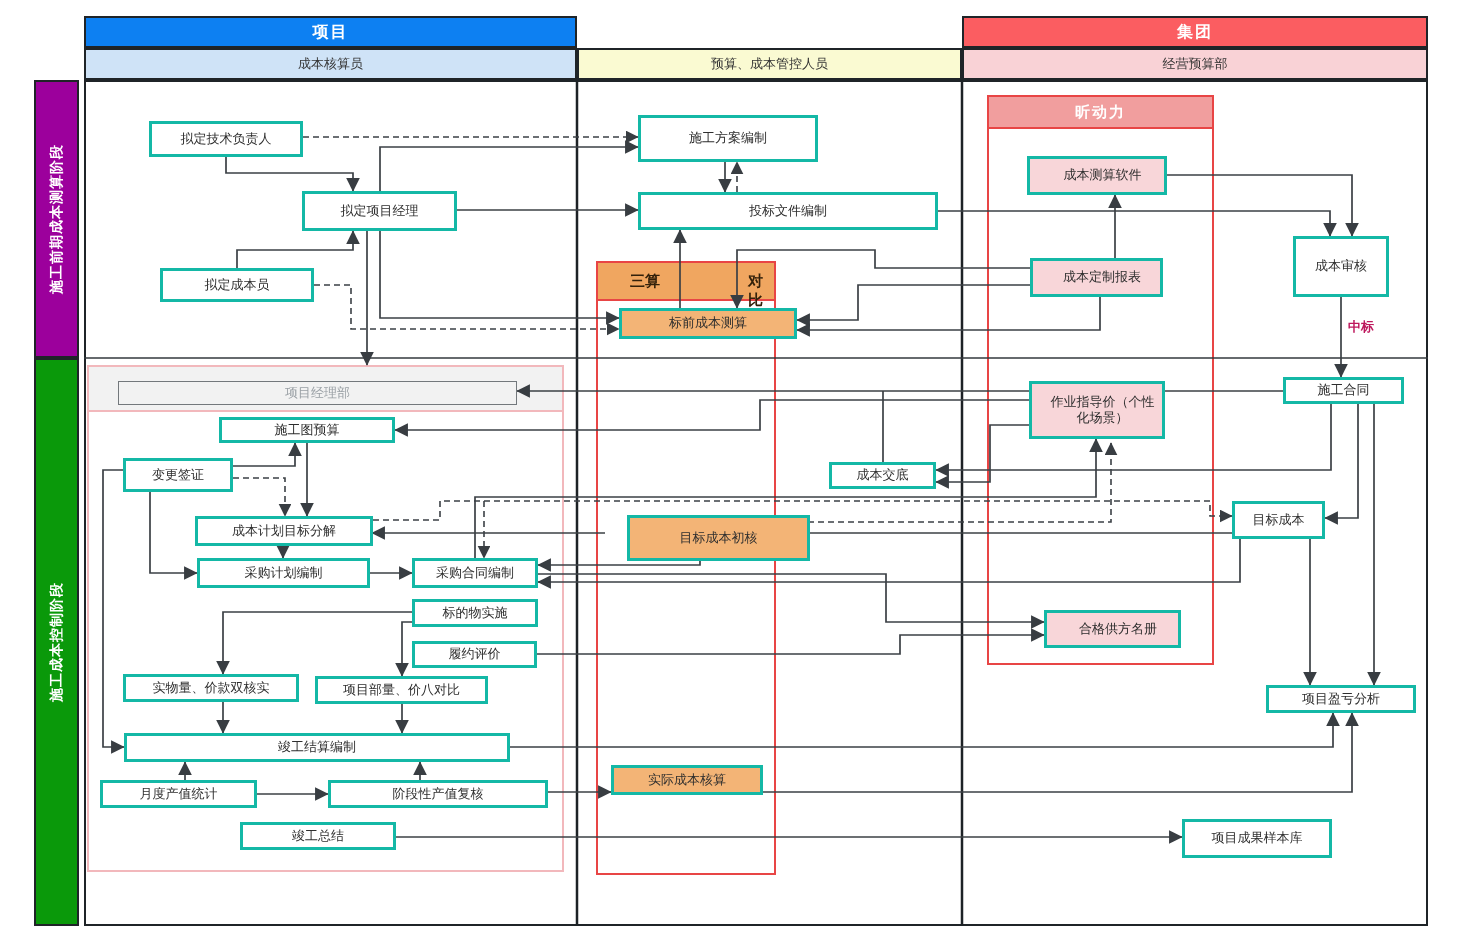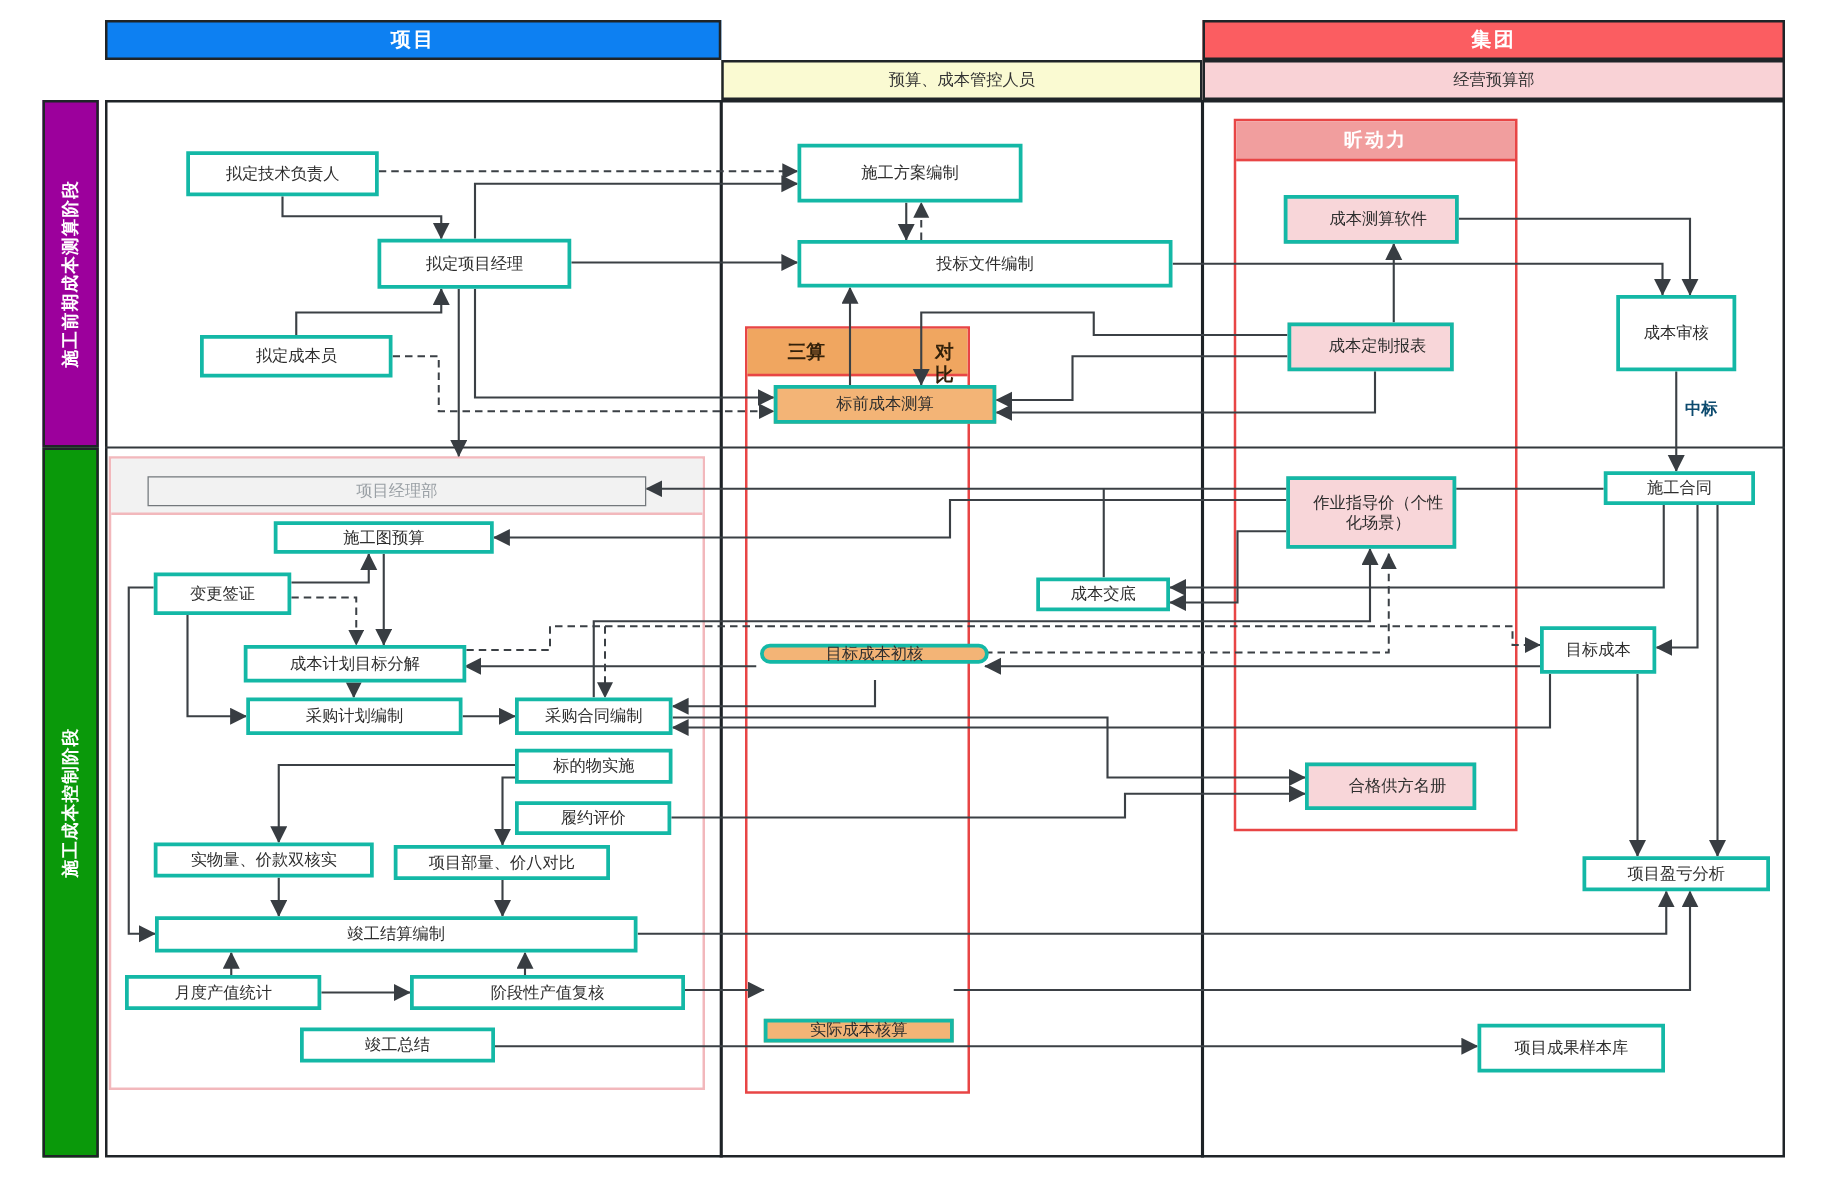--- a/index.html
+++ b/index.html
@@ -20,36 +20,39 @@
   #project-container{border:2px solid #f2b8bc;}
   #pm-strip{position:absolute;left:0;top:0;right:0;height:45px;background:#f2f2f2;border-bottom:2px solid #f2b8bc;box-sizing:border-box;}
   #wires{position:absolute;left:0;top:0;z-index:20;}
   #nodes{position:absolute;left:0;top:0;width:100%;height:100%;z-index:30;}
   .node{position:absolute;box-sizing:border-box;border:3px solid #14b8a6;background:#fff;display:flex;align-items:center;justify-content:center;
         font-size:13px;color:#2e2e2e;text-align:center;line-height:1.25;}
   .node span{padding:0 3px;}
   .node.accent{background:var(--accent-fill);}
   .node.soft{background:var(--soft-fill);padding-left:11px;}
   .node.muted{background:#f2f2f2;border:1.5px solid #73787c;color:#9aa0a5;}
-  #zhongbiao-label{position:absolute;z-index:25;font-size:13px;font-weight:bold;color:#0c4a6e;background:#fff;padding:0 1px;}
+  #zhongbiao-label{position:absolute;z-index:25;font-size:13px;font-weight:bold;color:#be185d;background:#fff;padding:0 1px;}
 </style>
 </head>
 <body>
 
 <div id="stage" style="--col-project: #0d80f2; --col-company: #ff8300; --col-group: #fb5d61; --sub-project: #cfe3f7; --sub-company: #fafad2; --sub-group: #f9d2d6; --phase1: #9c009c; --phase2: #0a990a; --accent-fill: #f3b476; --accent-header: #f0a660; --soft-fill: #f8d6d9; --container-red: #e84545; --xindongli-header: #f19e9e;">
 
   <div id="canvas-frame" style="left:84px;top:80px;width:1344px;height:846px;"></div>
 
   <div class="cell top" style="left:84px;top:16px;width:493px;height:32px;background:var(--col-project);">
       <span>项目</span>
     </div>
   <div class="cell top" style="left:962px;top:16px;width:466px;height:32px;background:var(--col-group);">
       <span>集团</span>
     </div>
 
+  <div class="cell sub" style="left:84px;top:48px;width:493px;height:32px;background:var(--sub-project);">
+      <span>成本核算员</span>
+    </div>
   <div class="cell sub" style="left:577px;top:48px;width:385px;height:32px;background:var(--sub-company);">
       <span>预算、成本管控人员</span>
     </div>
   <div class="cell sub" style="left:962px;top:48px;width:466px;height:32px;background:var(--sub-group);">
       <span>经营预算部</span>
     </div>
 
   <div class="band" style="left:34px;top:80px;width:45px;height:278px;background:var(--phase1);">
     <span>施工前期成本测算阶段</span>
   </div>
@@ -217,24 +220,24 @@
       </div>
       <div class="node plain" style="left: 328px; top: 780px; width: 220px; height: 28px;">
         <span>阶段性产值复核</span>
       </div>
       <div class="node plain" style="left: 240px; top: 822px; width: 156px; height: 28px;">
         <span>竣工总结</span>
       </div>
       <div class="node plain" style="left: 829px; top: 462px; width: 107px; height: 27px;">
         <span>成本交底</span>
       </div>
-      <div class="node accent" style="left: 608px; top: 515px; width: 183px; height: 16px; border-radius: 11px;">
+      <div class="node accent" style="left: 627px; top: 515px; width: 183px; height: 46px;">
         <span>目标成本初核</span>
       </div>
-      <div class="node accent" style="left: 611px; top: 815px; width: 152px; height: 19px;">
+      <div class="node accent" style="left: 611px; top: 765px; width: 152px; height: 30px;">
         <span>实际成本核算</span>
       </div>
       <div class="node soft" style="left: 1029px; top: 381px; width: 136px; height: 58px;">
         <span>作业指导价（个性化场景）</span>
       </div>
       <div class="node soft" style="left: 1044px; top: 610px; width: 137px; height: 38px;">
         <span>合格供方名册</span>
       </div>
       <div class="node plain" style="left: 1283px; top: 377px; width: 121px; height: 27px;">
         <span>施工合同</span>

